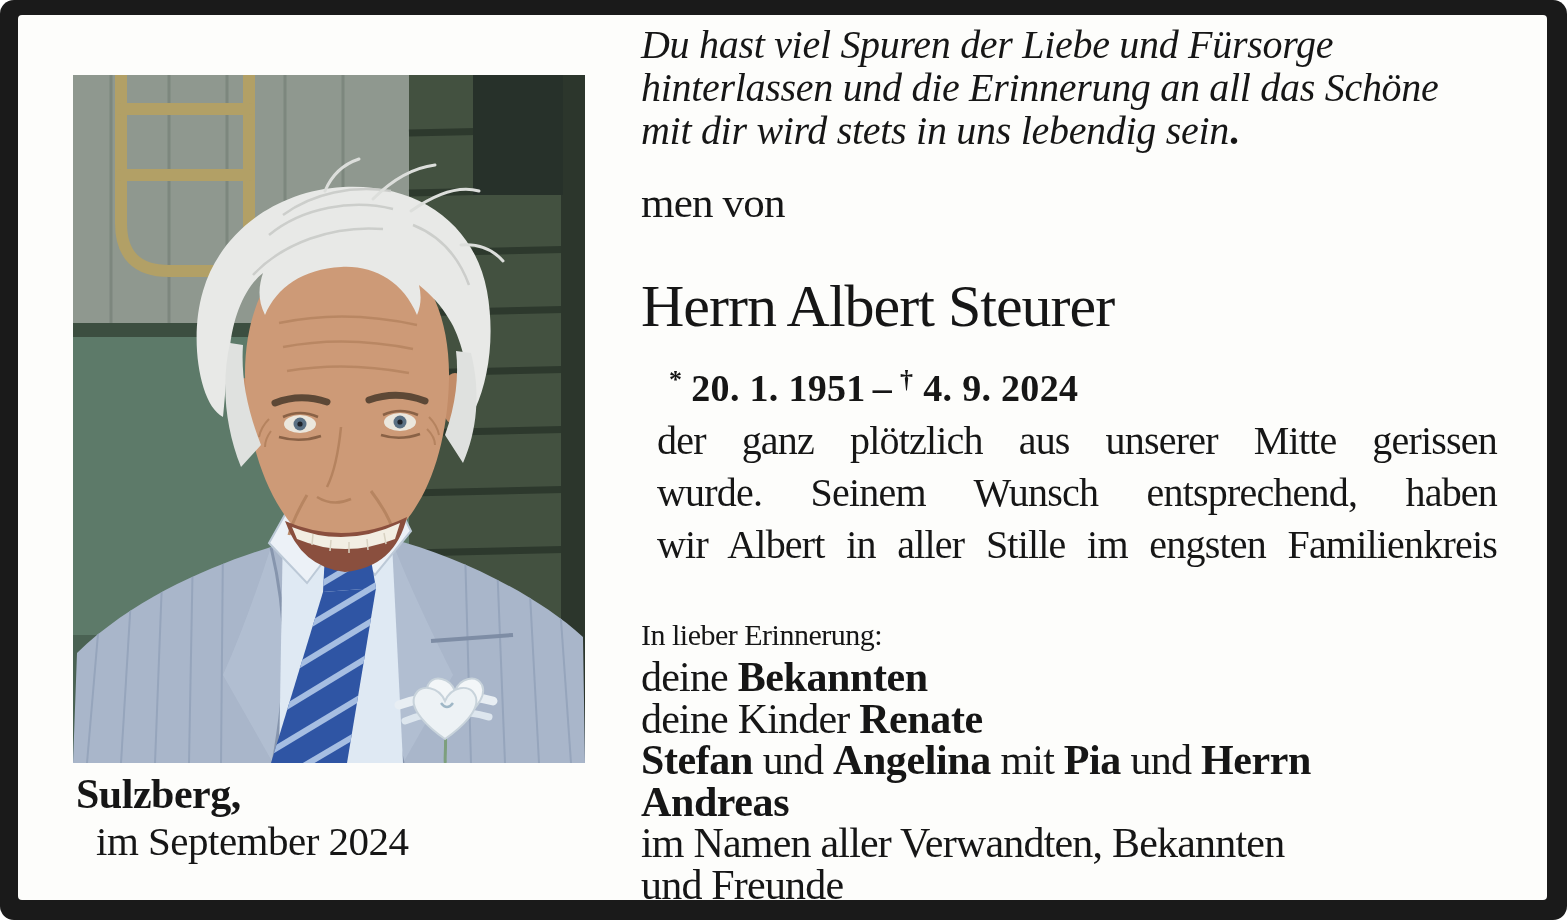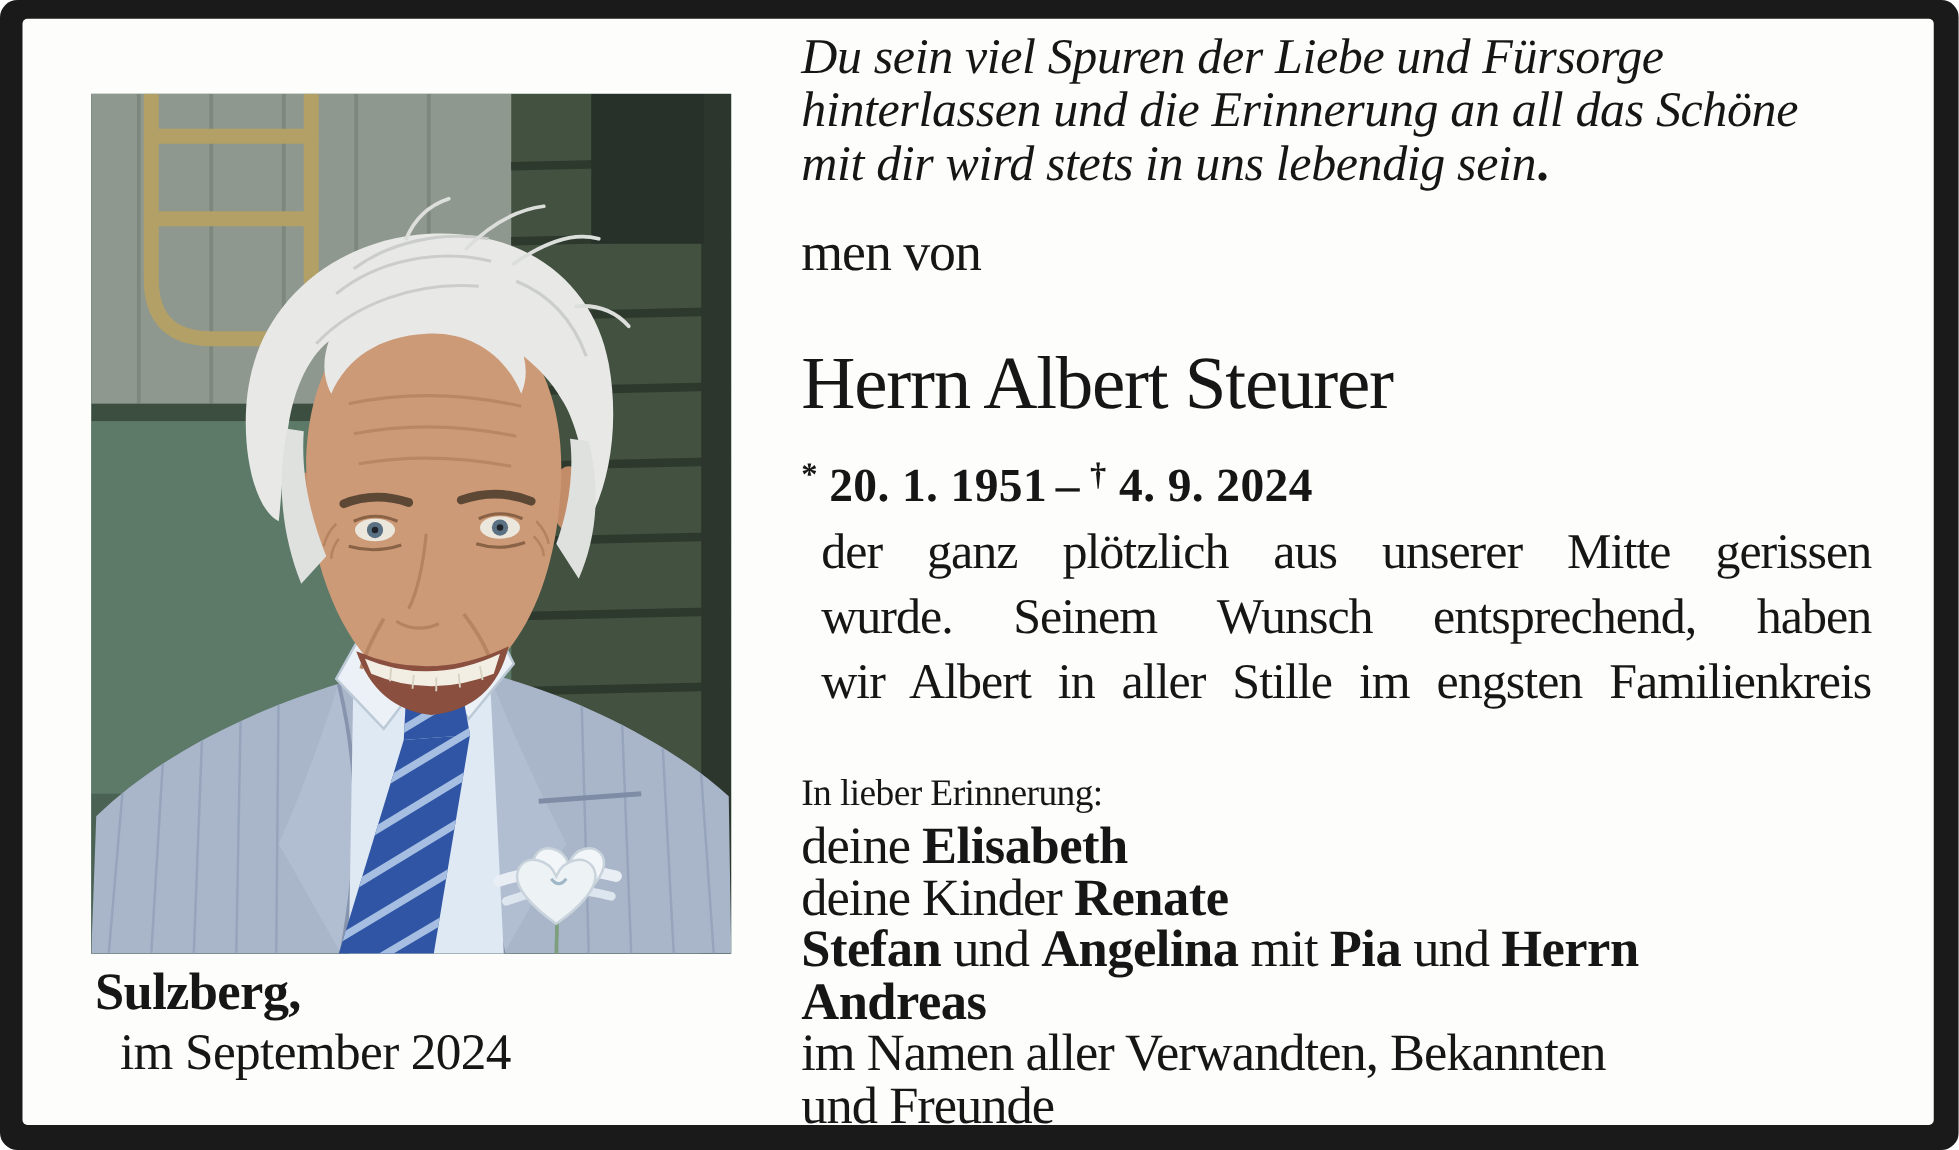--- a/index.html
+++ b/index.html
@@ -16,21 +16,21 @@
 
   .rc{position:absolute;left:623px;white-space:nowrap;}
 
   .epigraph{top:8px;font-style:italic;font-size:40px;line-height:43px;letter-spacing:-0.3px;}
   .epigraph .period{font-style:normal;font-weight:bold;}
 
   .intro{top:162px;font-size:43px;line-height:52px;letter-spacing:-0.8px;}
 
   .deceased-name{top:253px;margin:0;font-weight:normal;font-size:60px;line-height:76px;letter-spacing:-1px;}
 
-  .dates{top:342px;font-size:38px;line-height:46px;font-weight:bold;letter-spacing:0.3px;}
+  .dates{top:342px;font-size:38px;line-height:46px;font-weight:bold;letter-spacing:0.3px;margin-left:28px;}
   .dates .sym{font-size:26px;vertical-align:13px;}
   .dates .star{margin-right:9px;}
   .dates .dash{margin:0 8px 0 7px;}
   .dates .dagger{margin-right:10px;}
 
   .farewell{top:400px;width:856px;font-size:40px;line-height:52px;letter-spacing:-0.8px;white-space:normal;}
   .farewell .jl{text-align:justify;text-align-last:justify;margin-left:16px;}
 
   .remember{top:596px;font-size:30px;line-height:48px;letter-spacing:-0.5px;}
 
@@ -201,21 +201,21 @@
         </g>
       </svg>
     </div>
 
     <div class="place-block">
       <div class="place-line">Sulzberg,</div>
       <div class="month-line">im September 2024</div>
     </div>
 
     <div class="rc epigraph">
-      <div>Du sein viel Spuren der Liebe und Fürsorge</div>
+      <div>Du hast viel Spuren der Liebe und Fürsorge</div>
       <div>hinterlassen und die Erinnerung an all das Schöne</div>
       <div><span>mit dir wird stets in uns lebendig sein</span><span class="period">.</span></div>
     </div>
 
     <div class="rc intro">
       <div>men von</div>
     </div>
 
     <h1 class="rc deceased-name">Herrn Albert Steurer</h1>
 
@@ -225,21 +225,21 @@
 
     <div class="rc farewell">
       <div class="jl">der ganz plötzlich aus unserer Mitte gerissen</div>
       <div class="jl">wurde. Seinem Wunsch entsprechend, haben</div>
       <div class="jl">wir Albert in aller Stille im engsten Familienkreis</div>
     </div>
 
     <div class="rc remember">In lieber Erinnerung:</div>
 
     <div class="rc mourners">
-      <div><span>deine </span><b>Elisabeth</b></div>
+      <div><span>deine </span><b>Bekannten</b></div>
       <div><span>deine Kinder </span><b>Renate</b></div>
       <div><b>Stefan</b><span> und </span><b>Angelina</b><span> mit </span><b>Pia</b><span> und </span><b>Herrn</b></div>
       <div><b>Andreas</b></div>
       <div>im Namen aller Verwandten, Bekannten</div>
       <div>und Freunde</div>
     </div>
 
   </div>
 </div>
 

